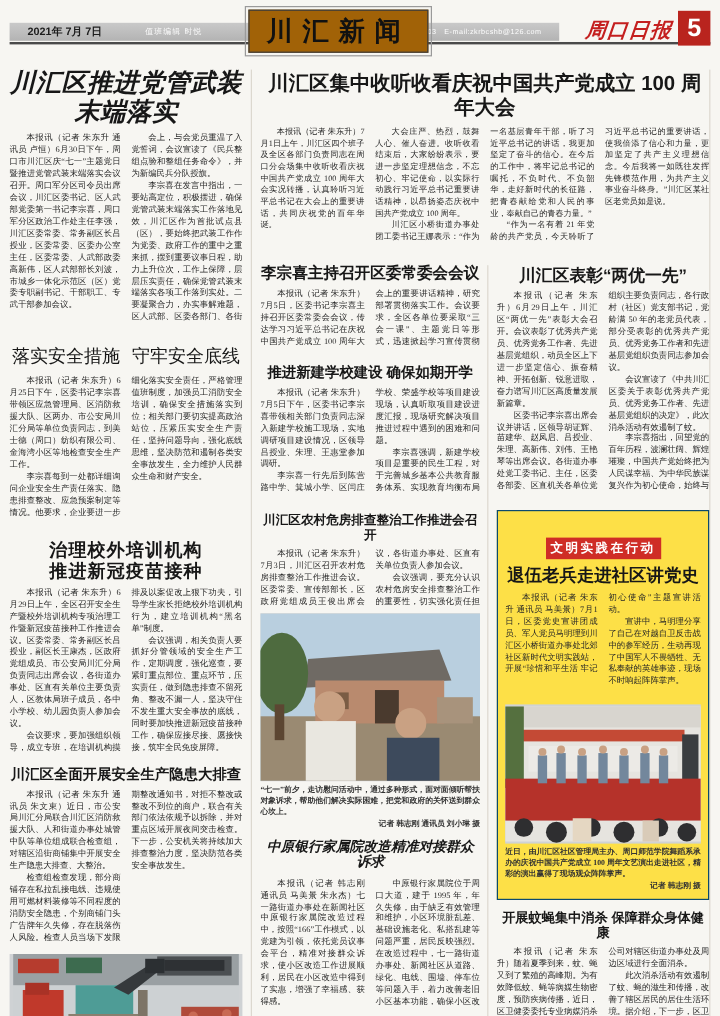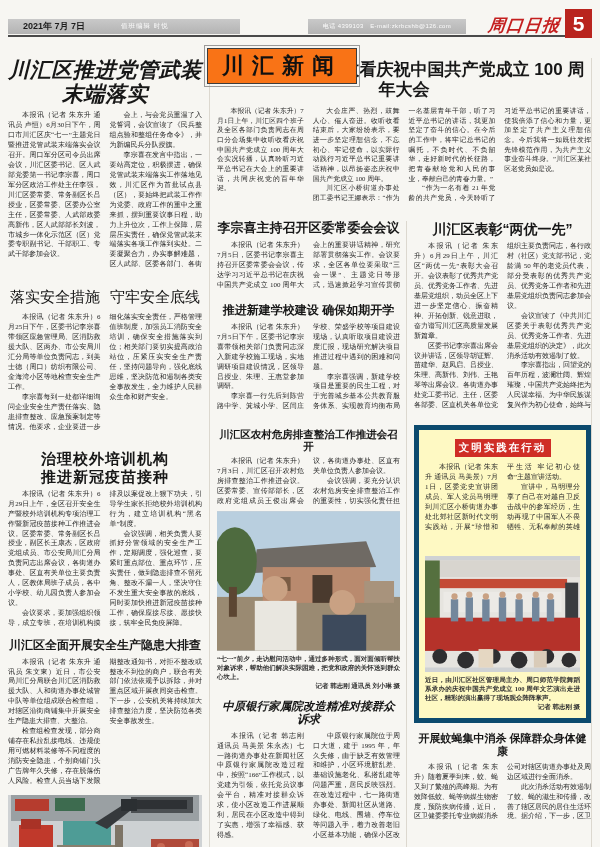--- a/index.html
+++ b/index.html
@@ -14,22 +14,22 @@
   .header { position: relative; height: 44px; margin: 6px 8px 0; }
   .header::after { content:""; position:absolute; left:0; right:0; top:29px; height:2px; background:#4a4a4a; z-index:0; }
   .bar { position:absolute; top:13px; height:15px; background:linear-gradient(#c9c9c9,#b3b3b3); display:flex; align-items:center; z-index:0; }
   .bar-left { left:0; width:232px; }
   .date { font-family:"Liberation Sans",sans-serif; font-size:9px; font-weight:bold; color:#1d1d1d; padding-left:15px; }
   .editor { font-family:"Liberation Sans",sans-serif; font-size:6.5px; color:#fdfdfd; margin-left:36px; letter-spacing:1px; }
   .bar-right { left:300px; width:158px; justify-content:center; }
   .contact { font-family:"Liberation Sans",sans-serif; font-size:6px; color:#fdfdfd; letter-spacing:.4px; white-space:nowrap; }
   .section-box {
     position:absolute; left:50%; transform:translateX(-62%); top:2px; z-index:1;
-    background:#f97316; border:1.5px solid #3d3d3d; outline:1px solid #9a9a9a; outline-offset:2px;
-    padding:2px 14px; font-size:22px; font-weight:bold; letter-spacing:8px; color:#111;margin-top:40px;
+    background:#a16207; border:1.5px solid #3d3d3d; outline:1px solid #9a9a9a; outline-offset:2px;
+    padding:2px 14px; font-size:22px; font-weight:bold; letter-spacing:8px; color:#111;
   }
   .brand { position:absolute; right:32px; top:8px; z-index:1; color:#c41f1f; font-weight:bold;
     font-size:17px; font-style:italic; letter-spacing:1px; transform:skewX(-6deg); }
   .pageno { position:absolute; right:0; top:3px; z-index:1; width:27px; height:29px; background:#b9241e;
     color:#fff; font-family:"Liberation Sans",sans-serif; font-weight:bold; font-size:21px;
     display:flex; align-items:center; justify-content:center; }
   
   .main { display:flex; margin:8px 8px 0; }
   .col-left { width:202px; padding-right:7px; border-right:1px solid #dcd8cf; }
   .col-rest { flex:1; padding-left:7px; border-right:1px solid #dcd8cf; }
@@ -60,21 +60,21 @@
   .h-a1{height:168px} .h-a2{height:120px} .h-a3{height:140px} .h-a4{height:132px}
   .h-b1{height:106px} .h-b2{height:54px} .h-b3{height:96px} .h-b4{height:50px}
   .h-b5{height:116px} .h-c1{height:174px} .h-c2{height:88px} .h-c3{height:64px}
   .photo { width:100%; display:block; background:#cfd2d4; }
   .caption { font-size:6.5px; font-weight:bold; color:#333; line-height:1.4; margin-top:3px; text-align:justify; }
   .credit { text-align:right; font-weight:bold; font-size:6.5px; color:#333; margin-top:1px; }
   
   .badge { display:block; width:96px; margin:0 auto 6px; background:#cf2d26; color:#fff;
     font-family:"Liberation Sans",sans-serif; font-weight:bold; font-size:10.5px; text-align:center;
     padding:2px 0; letter-spacing:2px; }
-  .boxed { border:5px solid #0c4a6e; padding:9px 6px 6px; margin-bottom:9px; background:#fef9c3; }
+  .boxed { border:1px solid #0c4a6e; padding:22px 6px 6px; margin-bottom:9px; background:#fde047; }
 </style>
 </head>
 <body>
 
 <div class="page">
 
   <div class="header">
     <div class="bar bar-left">
       <span class="date">2021年 7月 7日</span>
       <span class="editor">值班编辑 时悦</span>
@@ -229,20 +229,21 @@
             <div class="body h-c1">
                 <p>本报讯（记者 朱东升）6月29日上午，川汇区“两优一先”表彰大会召开。会议表彰了优秀共产党员、优秀党务工作者、先进基层党组织，动员全区上下进一步坚定信心、振奋精神、开拓创新、锐意进取，奋力谱写川汇区高质量发展新篇章。</p>
                 <p>区委书记李宗喜出席会议并讲话，区领导胡证辉、苗建华、赵凤启、吕授业、朱理、高新伟、刘伟、王艳琴等出席会议。各街道办事处党工委书记、主任，区委各部委、区直机关各单位党组织主要负责同志，各行政村（社区）党支部书记，党龄满 50 年的老党员代表，部分受表彰的优秀共产党员、优秀党务工作者和先进基层党组织负责同志参加会议。</p>
                 <p>会议宣读了《中共川汇区委关于表彰优秀共产党员、优秀党务工作者、先进基层党组织的决定》，此次消杀活动有效遏制了蚊。</p>
                 <p>李宗喜指出，回望党的百年历程，波澜壮阔、辉煌璀璨，中国共产党始终把为人民谋幸福、为中华民族谋复兴作为初心使命，始终与人民同呼吸、共命运、心连心，团结带领人民创造了一个个人间奇迹。历史雄辩地证明，中国共产党不愧为伟大、光荣、正确的马克思主义政党，不愧为中国特色社会主义事业的坚强领导核心。</p>
               </div>
           </div>
 
           <div class="boxed">
             <div class="badge">文明实践在行动</div>
+            <div class="hl hl-c2">退伍老兵走进社区讲党史</div>
             <div class="body h-c2">
                 <p>本报讯（记者 朱东升 通讯员 马美景）7月1日，区委党史宣讲团成员、军人党员马明理到川汇区小桥街道办事处北郊社区新时代文明实践站，开展“珍惜和平生活 牢记初心使命”主题宣讲活动。</p>
                 <p>宣讲中，马明理分享了自己在对越自卫反击战中的参军经历，生动再现了中国军人不畏牺牲、无私奉献的英雄事迹，现场不时响起阵阵掌声。</p>
               </div>
             <svg class="photo" width="168" height="116" viewBox="0 0 168 116" style="margin-top:5px">
               <rect width="168" height="116" fill="#e6e4df"></rect>
               <rect x="0" y="0" width="168" height="18" fill="#d8d5cf"></rect>
               <rect x="14" y="20" width="140" height="10" fill="#c44a35"></rect>
               <rect x="0" y="0" width="16" height="70" fill="#55703f"></rect>
               <rect x="20" y="34" width="128" height="22" fill="#eceae6"></rect>

